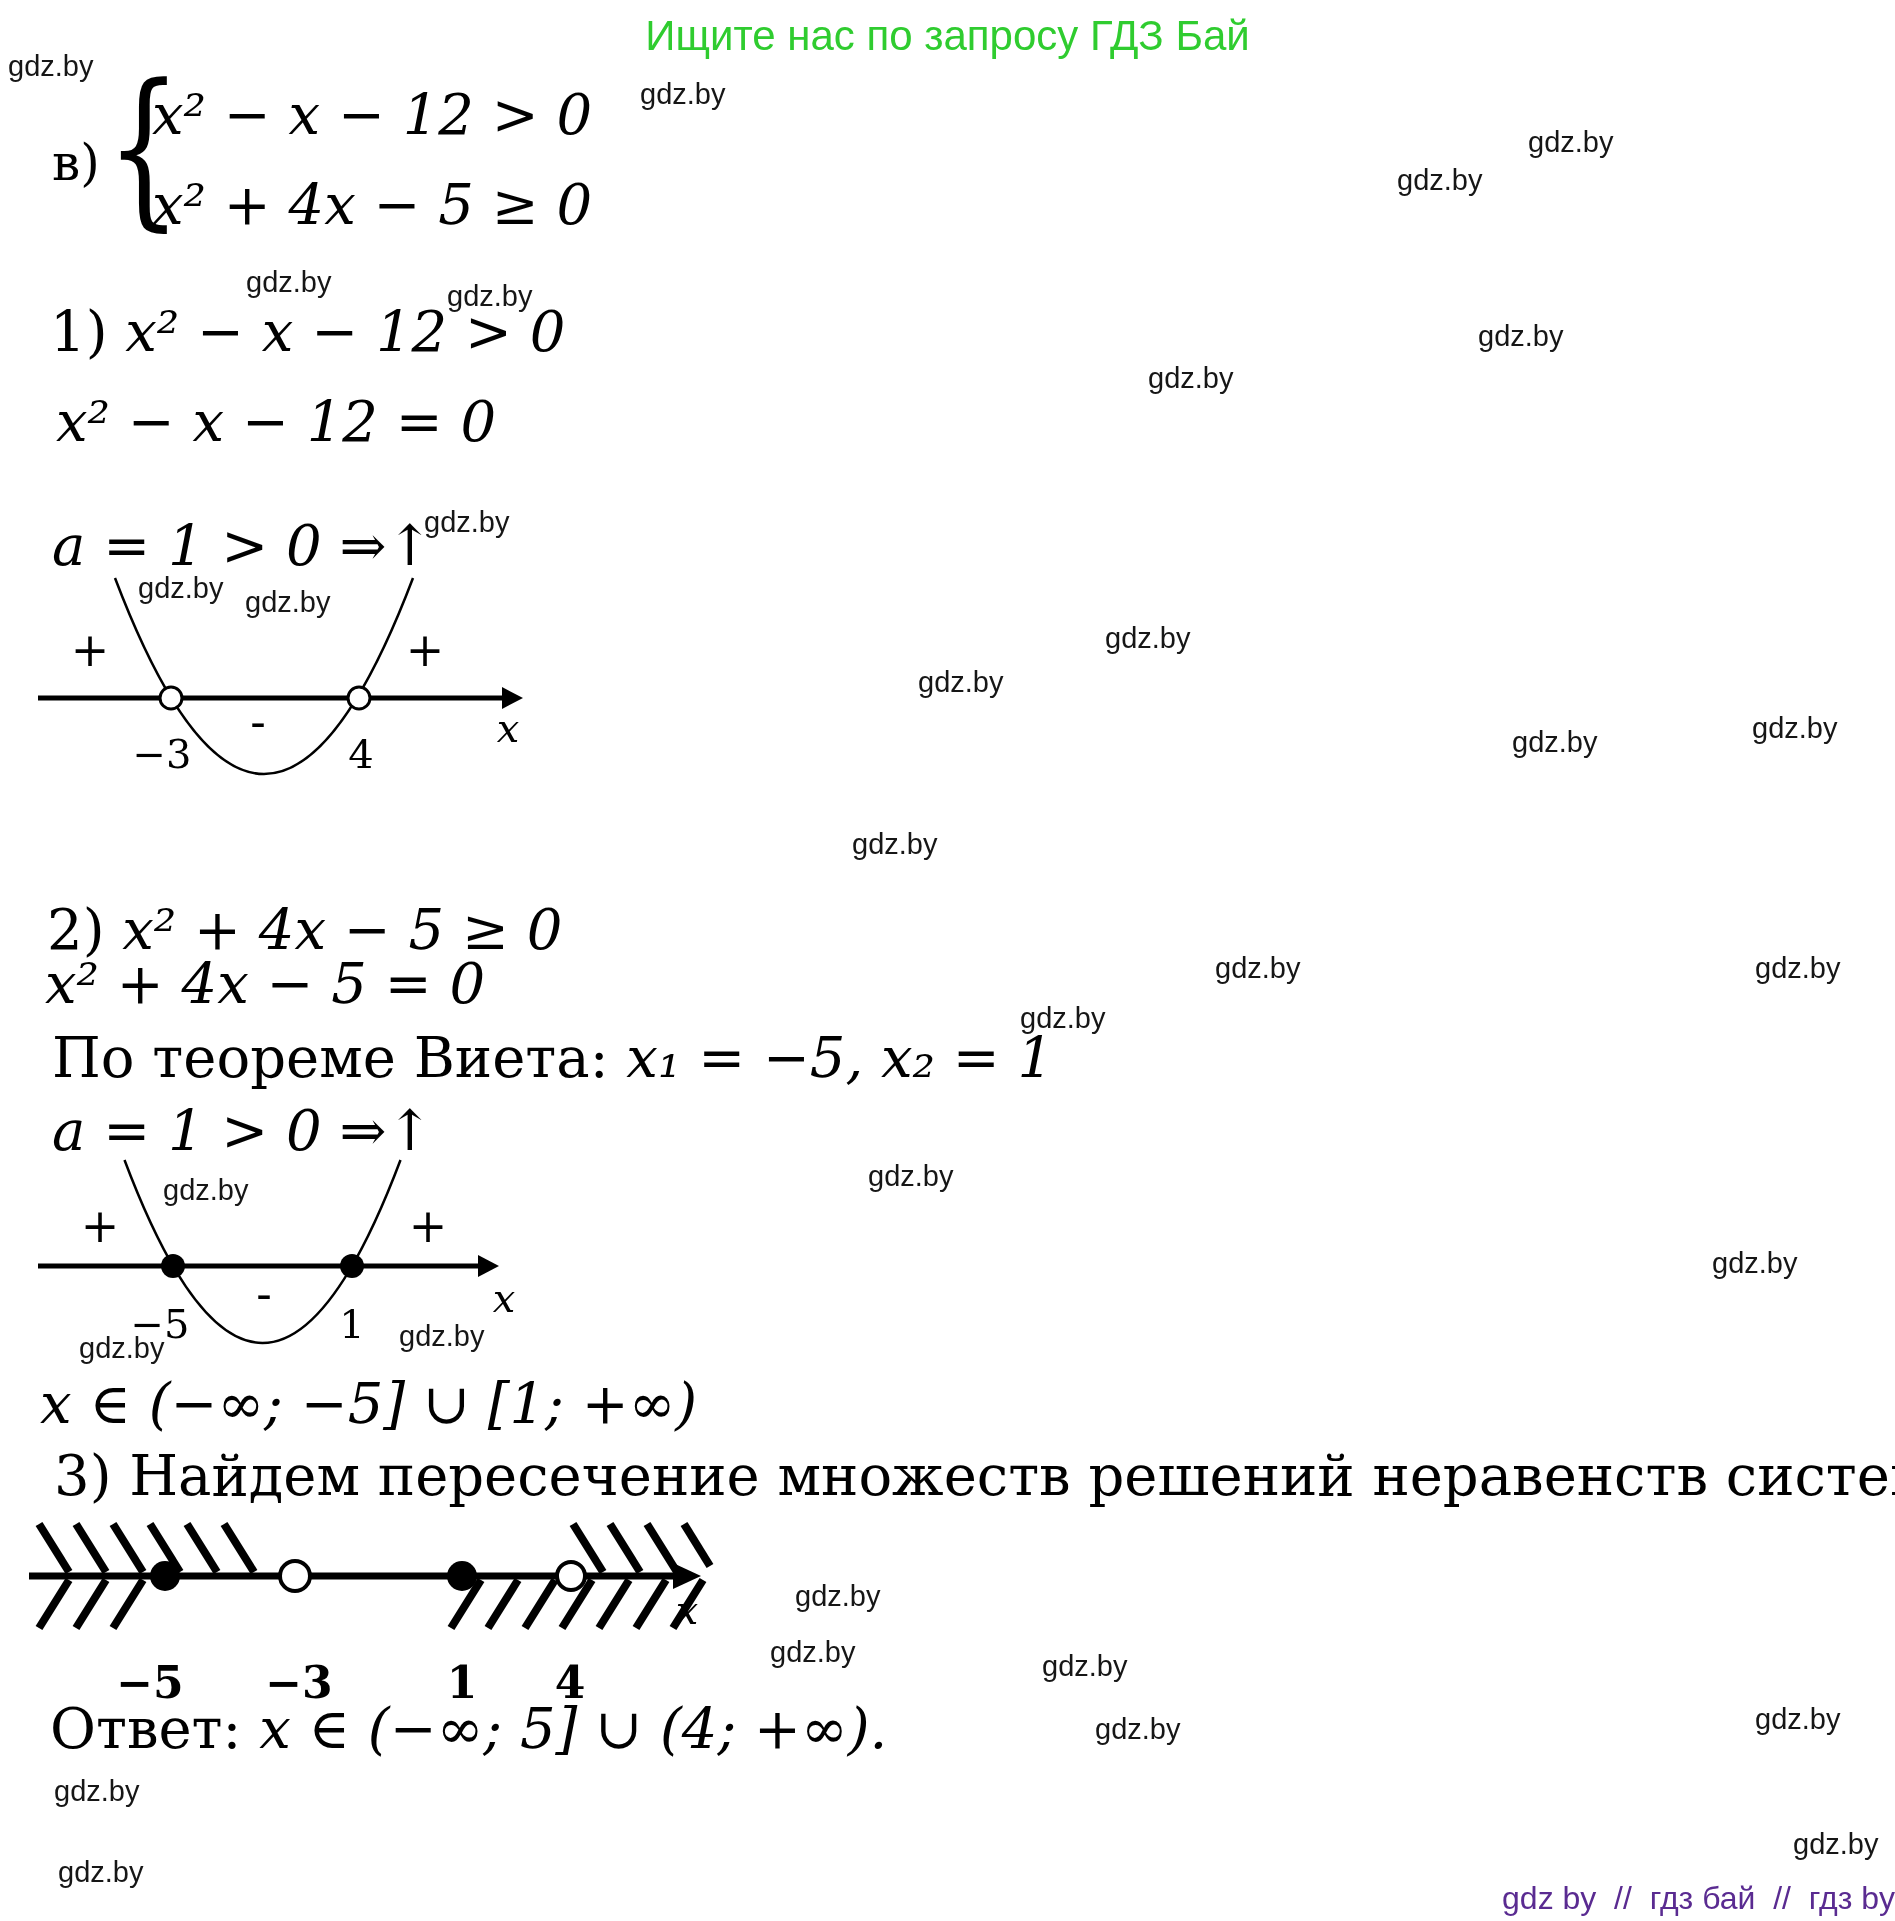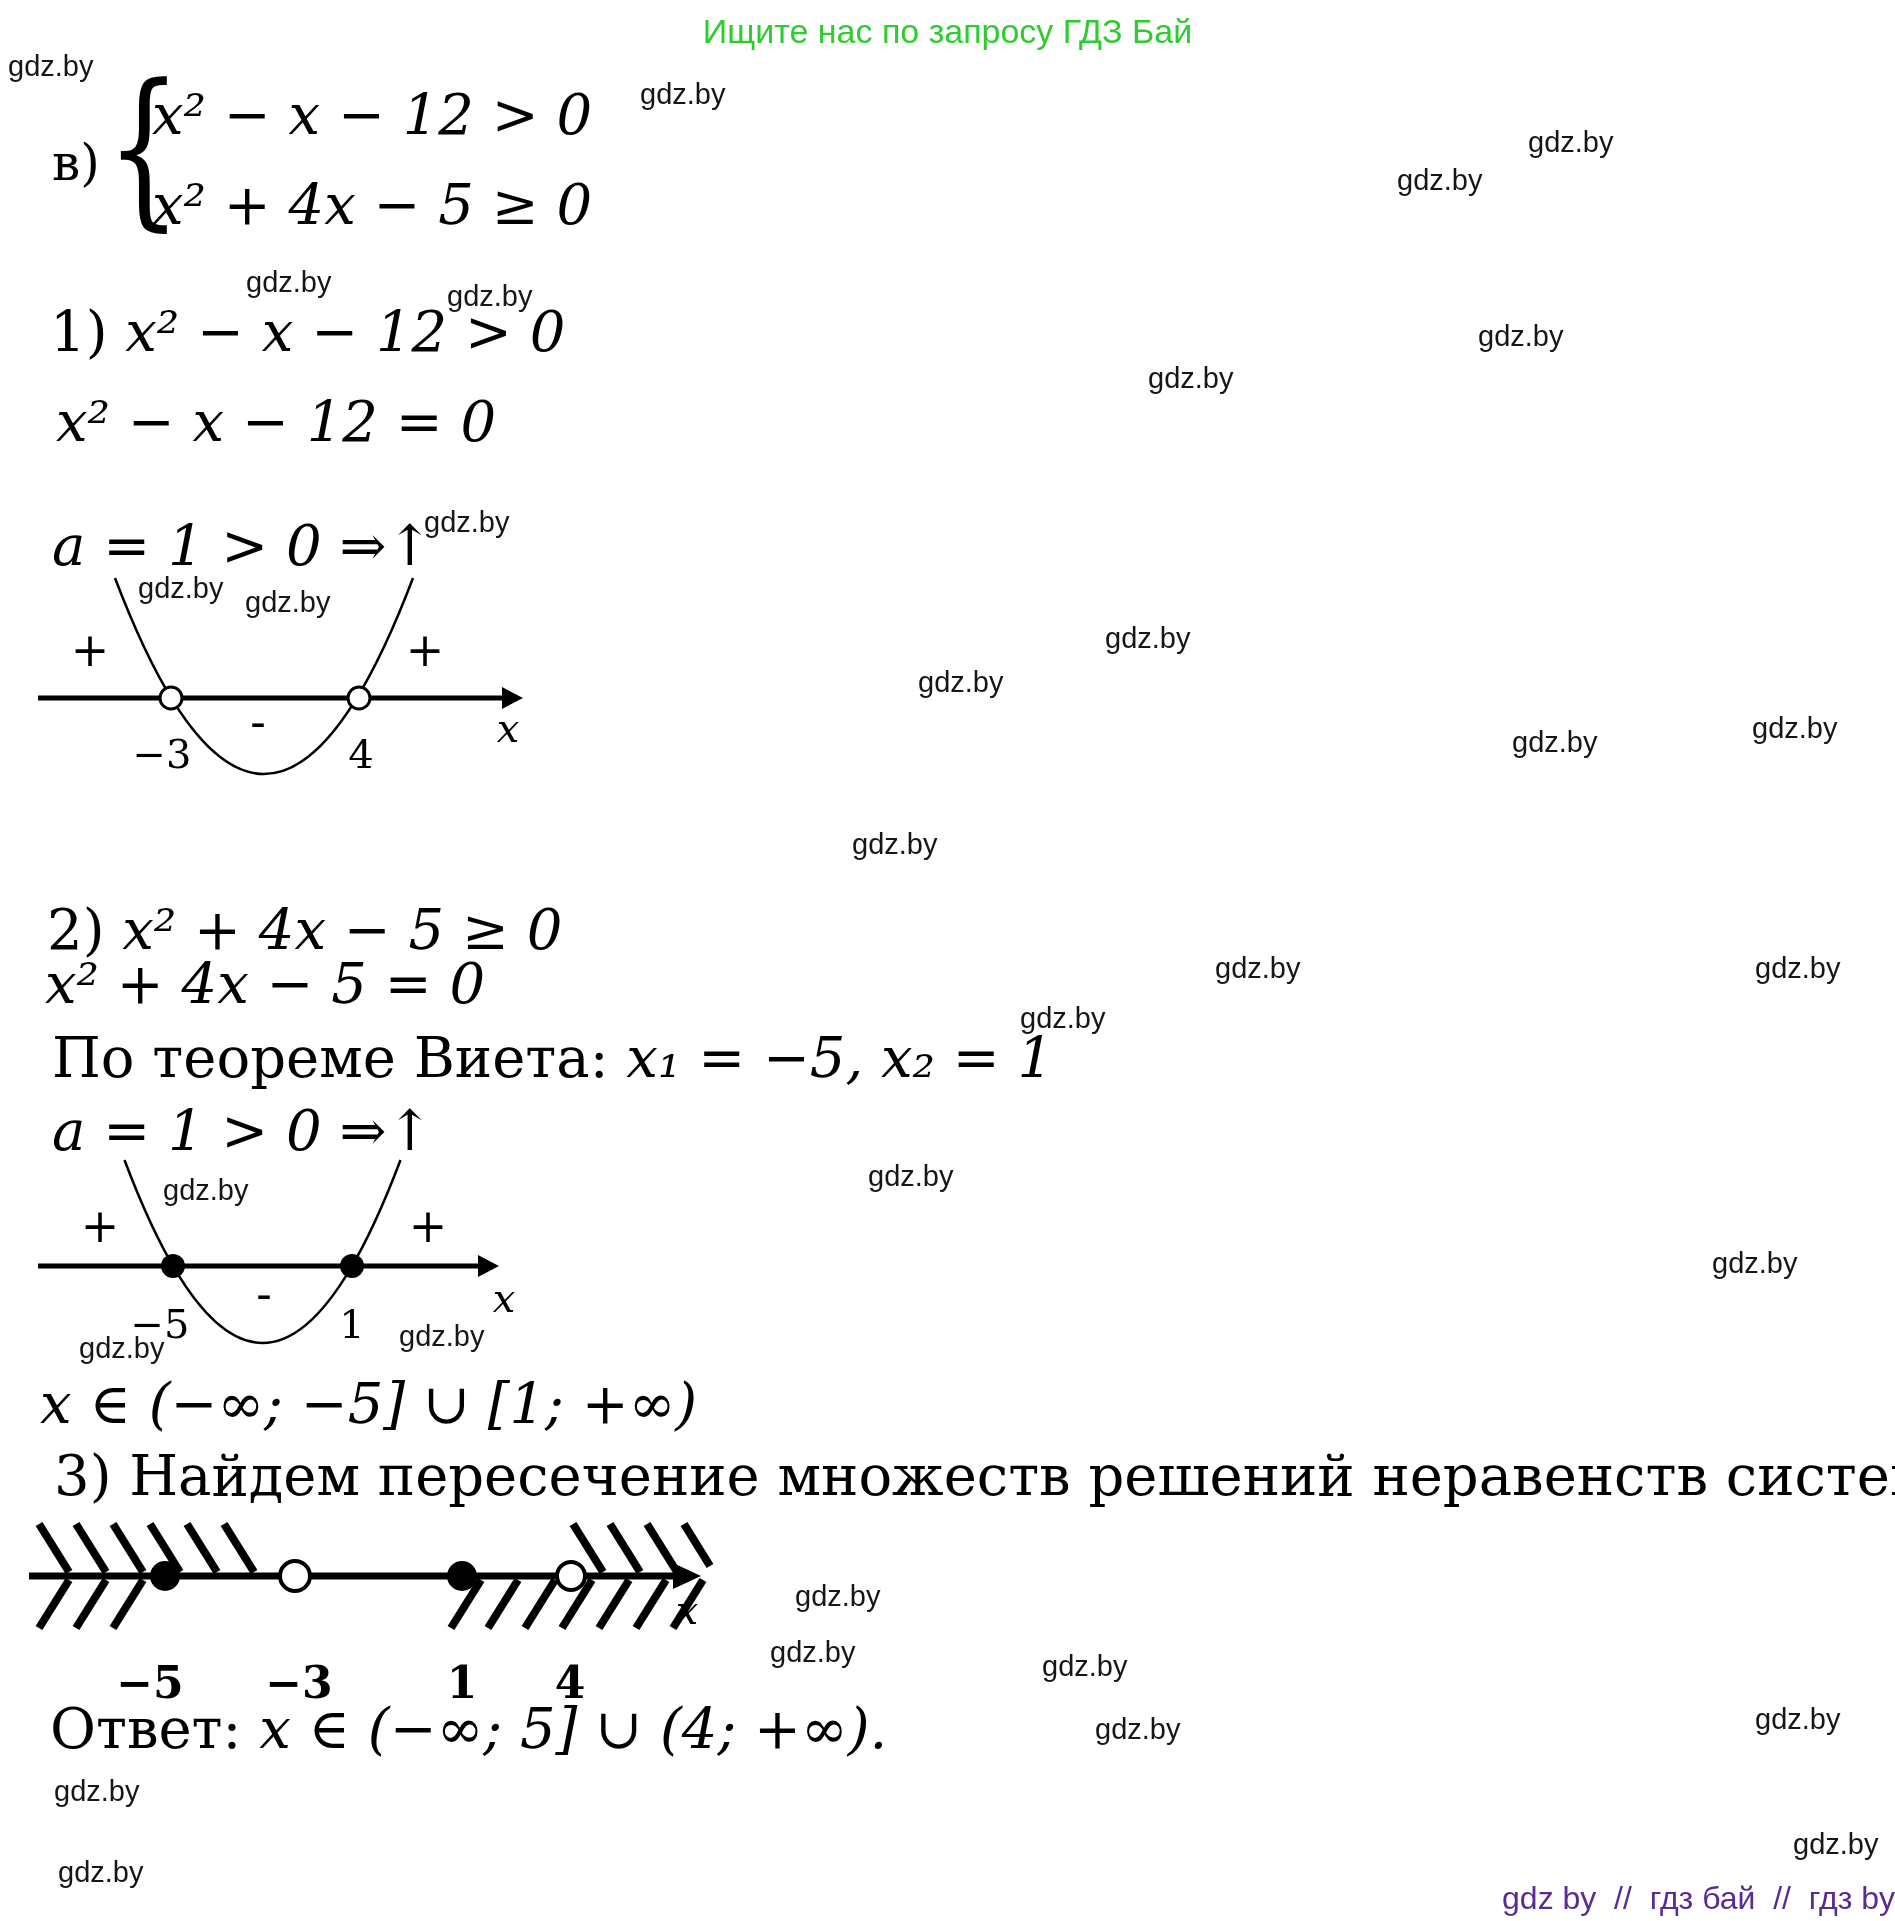--- a/index.html
+++ b/index.html
@@ -1,19 +1,19 @@
 <!DOCTYPE html>
 <html><head>
 <meta charset="utf-8">
 <style>
   html,body{margin:0;padding:0;background:#fff;}
   #page{position:relative;width:1895px;height:1921px;background:#ffffff;overflow:hidden;
         font-family:"DejaVu Serif",serif;color:#000;}
   #title{position:absolute;left:0;right:0;top:12px;text-align:center;
-         font-family:"Liberation Sans","DejaVu Sans",sans-serif;font-size:34px;}
+         font-family:"Liberation Sans","DejaVu Sans",sans-serif;font-size:42px;}
   .wm{position:absolute;font-family:"Liberation Sans","DejaVu Sans",sans-serif;
       font-size:29px;color:#161616;white-space:nowrap;}
   .mline{position:absolute;font-size:56px;line-height:1.15;white-space:nowrap;}
   .math{font-style:italic;}
   .upright{font-style:normal;}
   #part-label{position:absolute;left:52px;top:134px;font-size:50px;}
   #brace{position:absolute;left:106px;top:62px;font-size:170px;line-height:1;
          transform:scaleX(.7);transform-origin:0 50%;}
   .sysrow{position:absolute;left:152px;font-size:56px;line-height:1.1;white-space:nowrap;font-style:italic;}
   svg{position:absolute;overflow:visible;}

